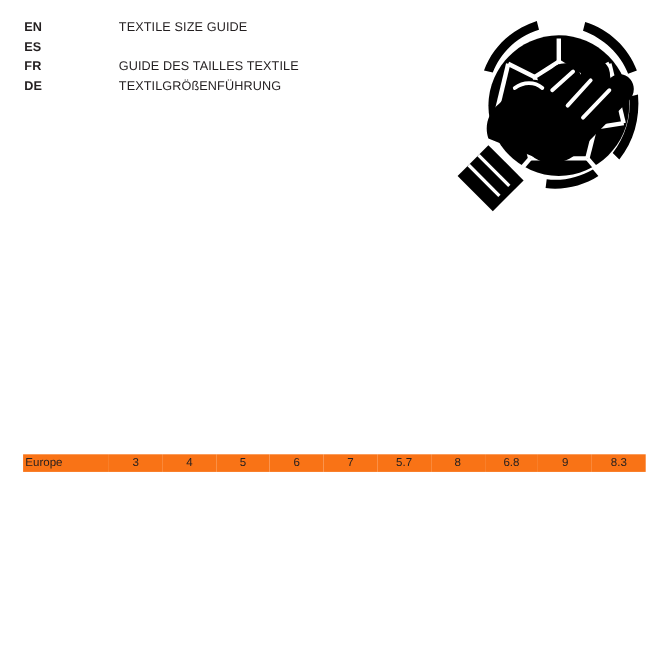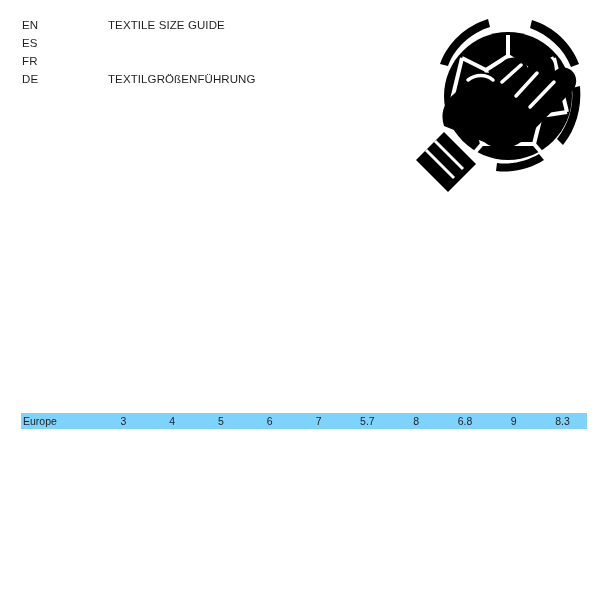--- a/index.html
+++ b/index.html
@@ -28,20 +28,21 @@
     align-items: baseline;
     height: 18px;
     line-height: 18px;
   }
   .lang-code {
     width: 40px;
     font-size: 11.5px;
     letter-spacing: 0.2px;
     color: #231f20;
     flex: 0 0 40px;
+    font-weight: bold;
   }
   .lang-text {
     font-size: 11.5px;
     letter-spacing: 0.1px;
     color: #231f20;
     white-space: nowrap;
     margin-left: 46px;
   }
 
   
@@ -75,21 +76,21 @@
   }
   table.size-grid td {
     font-size: 10.5px;
     color: #231f20;
     height: 16px;
     padding: 0;
     text-align: center;
     vertical-align: middle;
   }
   table.size-grid tr.row-shaded td {
-    background: #7dd3fc;
+    background: #f97316;
   }
   table.size-grid td.rowhead {
     text-align: left;
     padding-left: 2px;
   }
   col.c-label { width: 78px; }
   col.c-val   { width: 48.8px; }
 </style>
 </head>
 <body>
@@ -100,20 +101,21 @@
     <span class="lang-code">EN</span>
     <span class="lang-text">TEXTILE SIZE GUIDE</span>
   </div>
 
   <div class="lang-row">
     <span class="lang-code">ES</span>
   </div>
 
   <div class="lang-row">
     <span class="lang-code">FR</span>
+    <span class="lang-text">GUIDE DES TAILLES TEXTILE</span>
   </div>
 
   <div class="lang-row">
     <span class="lang-code">DE</span>
     <span class="lang-text">TEXTILGRÖßENFÜHRUNG</span>
   </div>
 
 
 </div>
 

